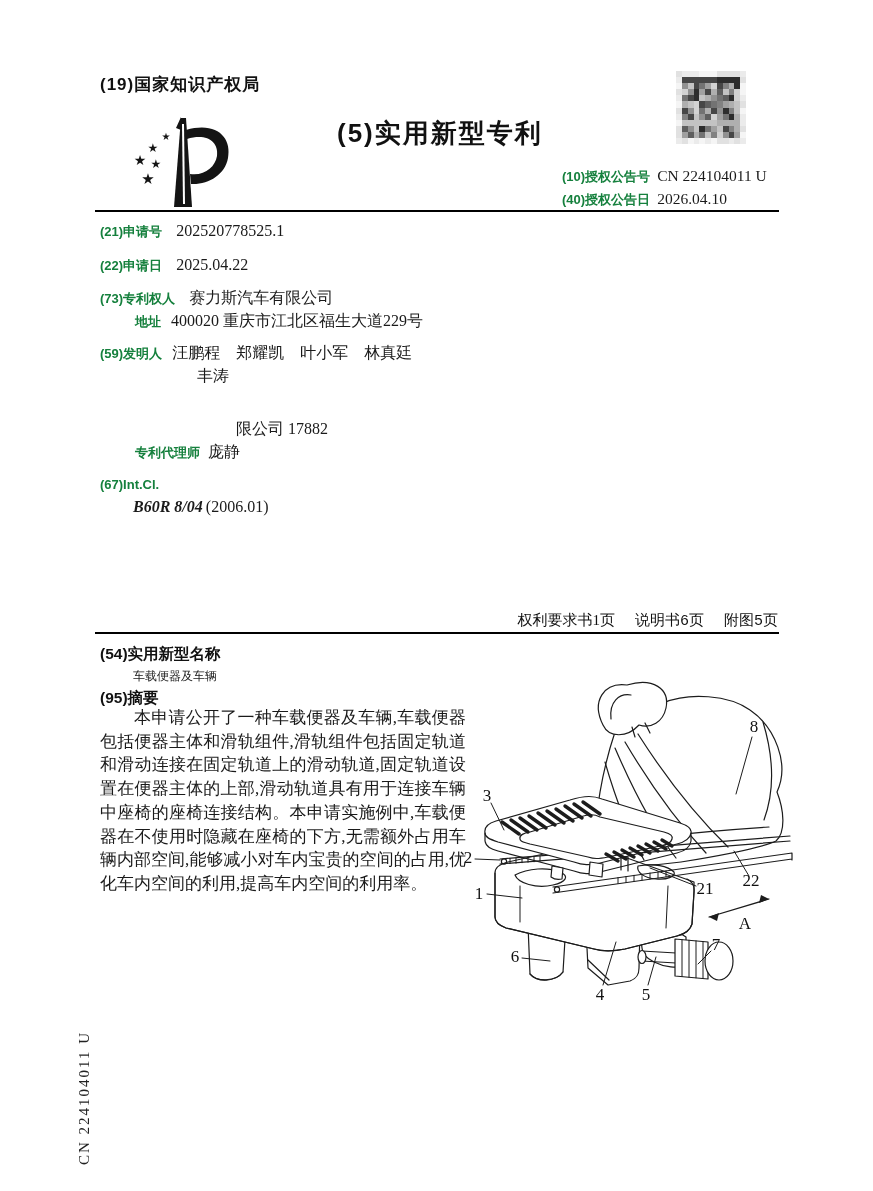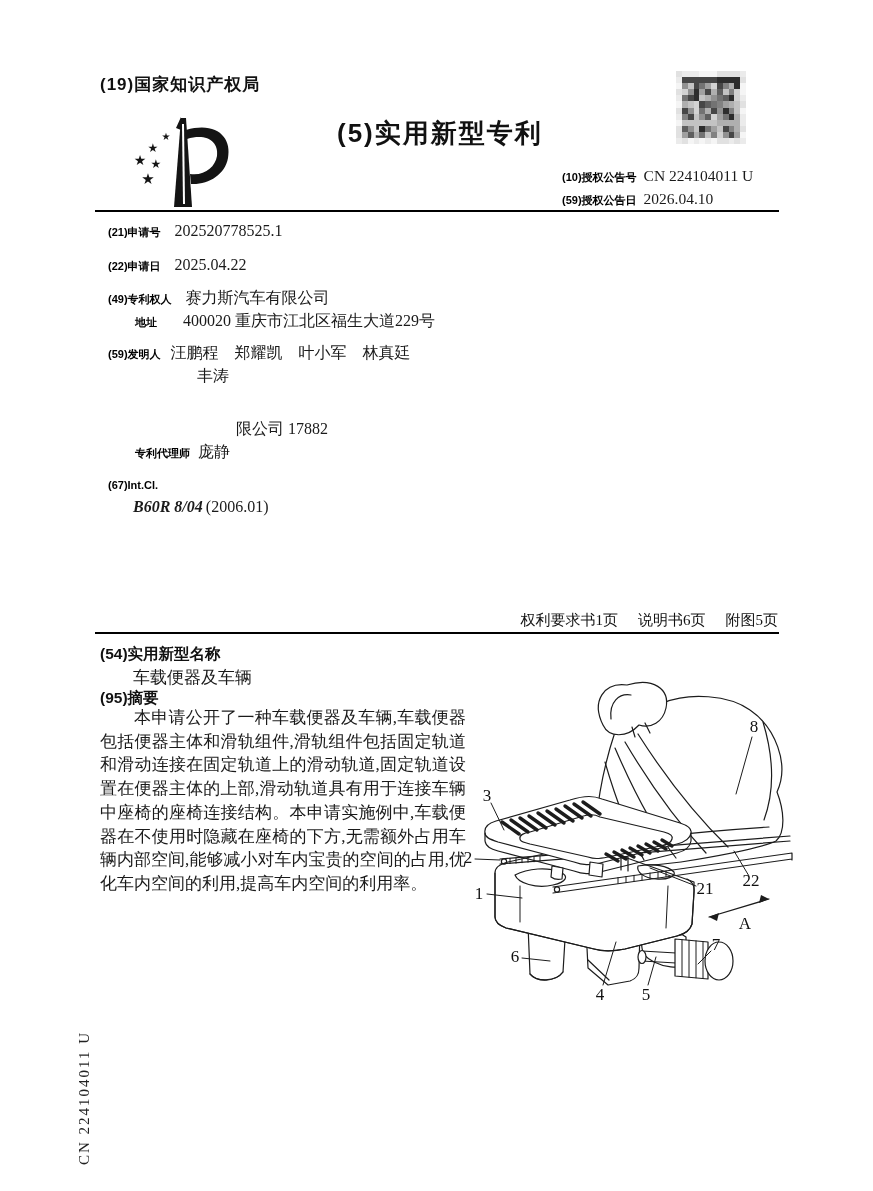--- a/index.html
+++ b/index.html
@@ -2,35 +2,35 @@
 <html><head>
 <meta charset="utf-8">
 <style>
   * { margin:0; padding:0; box-sizing:border-box; }
   html,body { background:#fff; }
   .page {
     position:relative; width:873px; height:1191px; background:#fff;
     font-family:"Liberation Sans", sans-serif; color:#111; overflow:hidden;
   }
   .abs { position:absolute; white-space:nowrap; }
-  .lbl { font-family:"Liberation Sans", sans-serif; font-weight:700; font-size:11px; color:#000000; }
+  .lbl { font-family:"Liberation Sans", sans-serif; font-weight:700; font-size:13px; color:#15803d; }
   .val { font-family:"Liberation Serif","DejaVu Serif",serif; font-size:16px; color:#1a1a1a; }
   .rule { position:absolute; background:#000; height:2px; width:684px; left:95px; }
   .office { left:100px; top:73px; font-size:17px; font-weight:700; letter-spacing:1px; }
   .doc-type { left:337px; top:116px; font-size:26px; font-weight:700; letter-spacing:2px; }
   .pub-line { left:562px; }
   .pub-line .val { margin-left:7px; font-size:15.5px; }
   .qr { left:676px; top:71px; width:70px; height:73px; display:grid;
         grid-template-columns:repeat(12,1fr); grid-template-rows:repeat(12,1fr); }
   .qr span { display:block; }
   .logo-box { left:128px; top:112px; }
-  .field { left:108px; }
+  .field { left:100px; }
   .field .val { margin-left:14px; }
   .pages { top:611px; right:95px; left:auto; font-family:"Liberation Serif","DejaVu Serif",serif; font-size:15px; }
-  .pages span + span { margin-left:20px; }
+  .pages span + span { margin-left:20px;font-family:Liberation Mono, monospace; }
   .sec-label { left:100px; font-weight:700; font-size:15.5px; }
   .abstract {
     left:100px; top:706px; width:366px; white-space:normal;
     font-family:"Liberation Serif","DejaVu Serif",serif; font-size:17px;
     line-height:23.7px; text-align:justify; text-indent:2em; color:#1a1a1a;
   }
   .ipc-code { font-style:italic; font-weight:700; }
   .side-text {
     left:76px; top:1165px; transform:rotate(-90deg); transform-origin:left top;
     font-family:"Liberation Serif","DejaVu Serif",serif; font-size:15px; letter-spacing:2px; color:#222;
@@ -213,36 +213,36 @@
       <span style="background:rgb(225,225,225)"></span>
       <span style="background:rgb(235,235,235)"></span>
       <span style="background:rgb(225,225,225)"></span>
       <span style="background:rgb(235,235,235)"></span>
     </div>
 
   <div class="abs pub-line" style="top:167px">
     <span class="lbl">(10)授权公告号</span><span class="val">CN 224104011 U</span>
   </div>
   <div class="abs pub-line" style="top:190px">
-    <span class="lbl">(59)授权公告日</span><span class="val">2026.04.10</span>
+    <span class="lbl">(40)授权公告日</span><span class="val">2026.04.10</span>
   </div>
 
   <div class="rule" style="top:210px"></div>
 
   <div class="abs field" style="top:222px">
     <span class="lbl">(21)申请号</span><span class="val">202520778525.1</span>
   </div>
   <div class="abs field" style="top:256px">
     <span class="lbl">(22)申请日</span><span class="val">2025.04.22</span>
   </div>
   <div class="abs field" style="top:288px">
-    <span class="lbl">(49)专利权人</span><span class="val">赛力斯汽车有限公司</span>
+    <span class="lbl">(73)专利权人</span><span class="val">赛力斯汽车有限公司</span>
   </div>
   <div class="abs" style="left:135px; top:311px">
-    <span class="lbl">地址</span><span class="val" style="margin-left:26px">400020 重庆市江北区福生大道229号</span>
+    <span class="lbl">地址</span><span class="val" style="margin-left:10px">400020 重庆市江北区福生大道229号</span>
   </div>
   <div class="abs field" style="top:343px">
     <span class="lbl">(59)发明人</span><span class="val" style="margin-left:10px">汪鹏程　郑耀凯　叶小军　林真廷</span>
   </div>
   <div class="abs" style="left:197px; top:366px">
     <span class="val">丰涛</span>
   </div>
   <div class="abs" style="left:236px; top:419px">
     <span class="val">限公司 17882</span>
   </div>
@@ -257,21 +257,21 @@
   </div>
 
   <div class="abs pages">
     <span>权利要求书1页</span><span>说明书6页</span><span>附图5页</span>
   </div>
 
   <div class="rule" style="top:632px"></div>
 
   <div class="abs sec-label" style="top:644px">(54)实用新型名称</div>
   <div class="abs" style="left:133px; top:666px">
-    <span class="val" style="font-size:17px">车载便器及车辆</span>
+    <span class="val" style="font-size:12px">车载便器及车辆</span>
   </div>
   <div class="abs sec-label" style="top:688px">(95)摘要</div>
   <div class="abs abstract">本申请公开了一种车载便器及车辆,车载便器包括便器主体和滑轨组件,滑轨组件包括固定轨道和滑动连接在固定轨道上的滑动轨道,固定轨道设置在便器主体的上部,滑动轨道具有用于连接车辆中座椅的座椅连接结构。本申请实施例中,车载便器在不使用时隐藏在座椅的下方,无需额外占用车辆内部空间,能够减小对车内宝贵的空间的占用,优化车内空间的利用,提高车内空间的利用率。</div>
 
   <svg class="figure" width="378" height="348" viewBox="0 0 378 348">
 
     <path class="fw" d="M157,62 C147,92 141,122 138,152 C124,160 108,170 105,182 C133,196 183,198 223,192 C266,185 303,178 318,171 C328,162 326,140 319,122 C332,94 317,57 292,40 C271,25 231,22 205,33 C189,39 170,49 157,62 Z"></path>
     <path d="M167,72 C193,116 222,155 248,183"></path>
     <path d="M180,64 C208,108 240,148 270,177"></path>
     <path d="M157,78 C176,122 196,160 218,188"></path>

